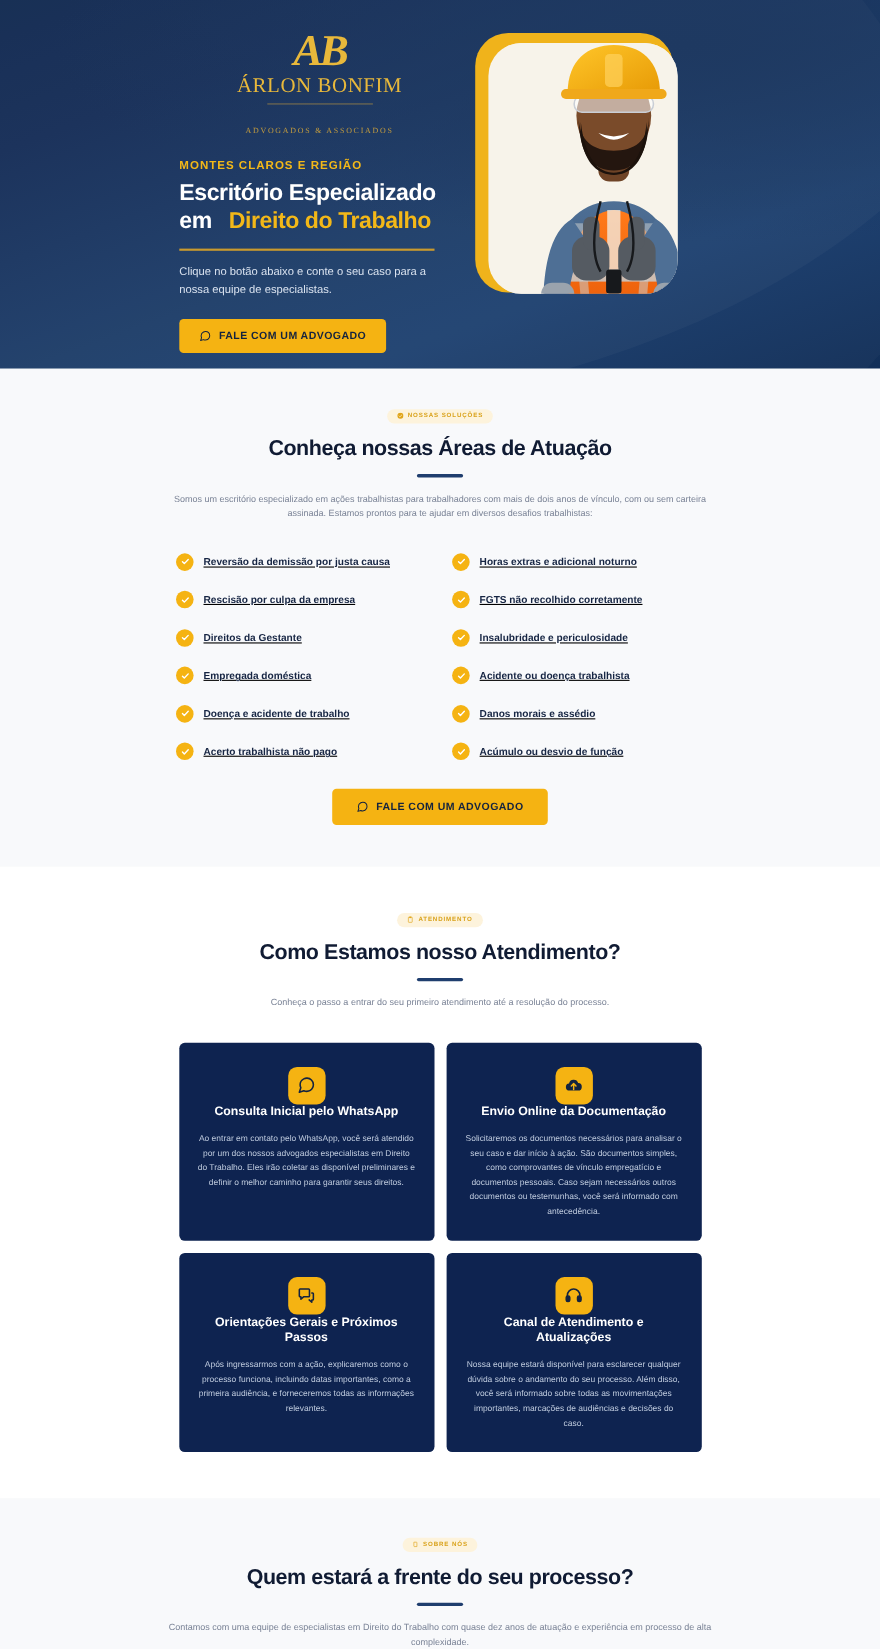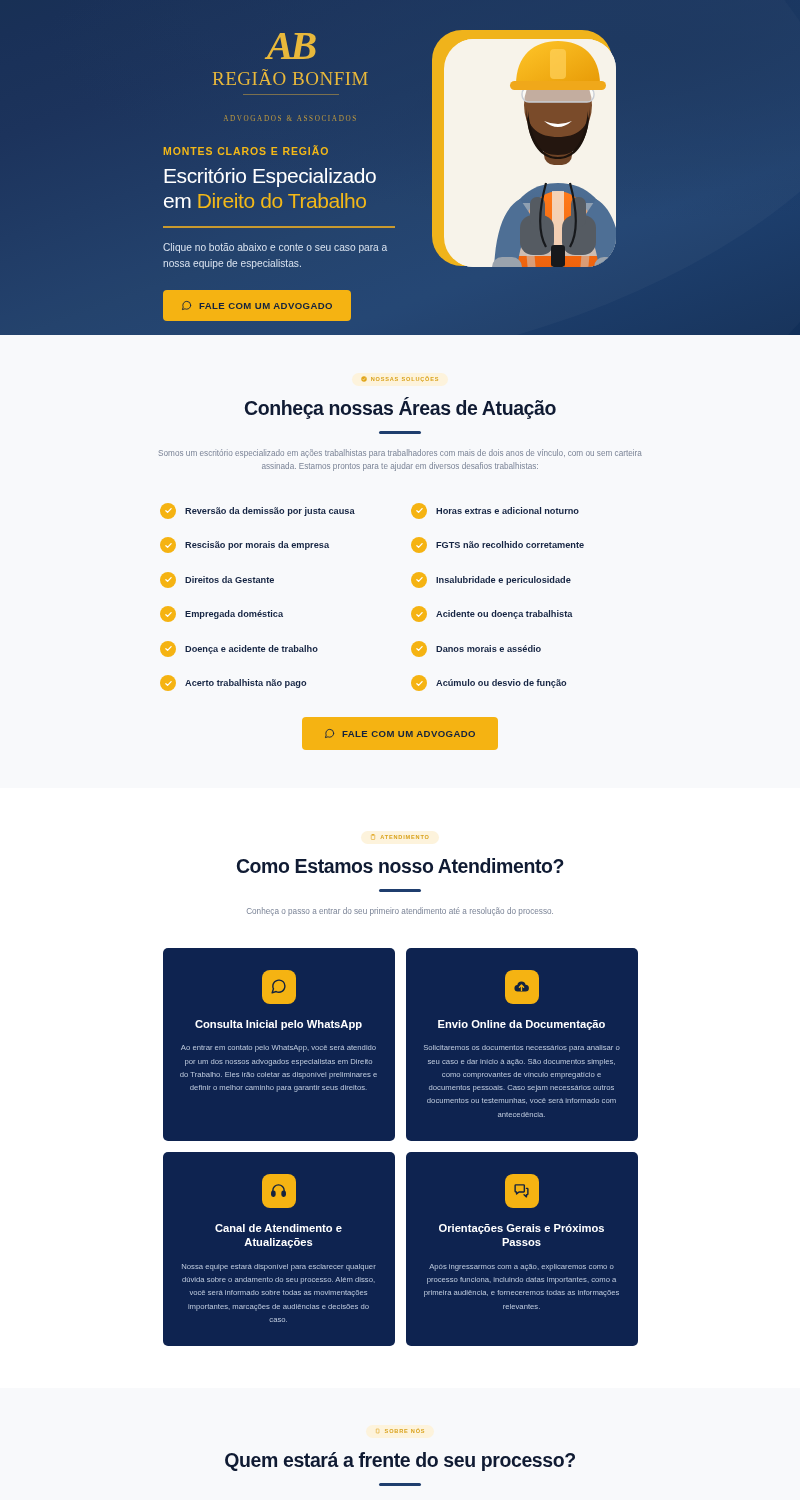--- a/index.html
+++ b/index.html
@@ -100,25 +100,25 @@
     margin-top: 22px;
     font-size: 10.5px;
     font-weight: 700;
     letter-spacing: 0.9px;
     color: #F3B818;
   }
   .hero-title {
     margin-top: 7px;
     font-size: 21px;
     line-height: 1.18;
-    font-weight: 400;
+    font-weight: 700;
     color: #ffffff;
     letter-spacing: -0.4px;
   }
-  .hero-title .hl { color: #F3B818; }
+  .hero-title .hl { color: #F3B818; margin-left: 10px; }
   .hero-divider {
     width: 232px; height: 1.5px;
     background: #C99A2E;
     margin: 13px 0 12px;
   }
   .hero-desc {
     font-size: 10.2px;
     line-height: 1.55;
     color: #D9E2EF;
     max-width: 235px;
@@ -211,20 +211,21 @@
 
   
   .areas { padding: 33px 0 38px; }
   .areas-grid {
     width: 480px;
     margin: 30px auto 0;
     display: grid;
     grid-template-columns: 1fr 1fr;
     column-gap: 22px;
     row-gap: 18.5px;
+    text-decoration: underline;
   }
   .area-item {
     display: flex;
     align-items: center;
     gap: 9px;
   }
   .check {
     width: 16px; height: 16px;
     border-radius: 50%;
     background: #F5B312;
@@ -273,21 +274,20 @@
   }
   .step-ic {
     width: 34px; height: 34px;
     border-radius: 8px;
     background: #F5B312;
     margin: 0 auto;
     display: flex; align-items: center; justify-content: center;
   }
   .step-ic svg { width: 17px; height: 17px; display: block; }
   .step-title {
-    margin-top: 13px;
     font-size: 11.2px;
     font-weight: 700;
     color: #ffffff;
     line-height: 1.3;
   }
   .step-text {
     margin-top: 10px;
     font-size: 7.7px;
     line-height: 1.72;
     color: #BFCBDE;
@@ -305,21 +305,21 @@
     <div class="hero-arc arc1"></div>
     <div class="hero-arc arc2"></div>
     <div class="hero-arc arc3"></div>
 
     <div class="hero-inner">
       <div class="hero-left">
 
         <div class="logo-mark">
           <span class="logo-ab">AB</span>
         </div>
-        <div class="logo-name">REGIÃO BONFIM</div>
+        <div class="logo-name">ÁRLON BONFIM</div>
         <div class="logo-rule"></div>
         <div class="logo-sub">ADVOGADOS &amp; ASSOCIADOS</div>
 
         <div class="hero-kicker">MONTES CLAROS E REGIÃO</div>
 
         <h1 class="hero-title">
           <span>Escritório Especializado</span><br>
           <span>em </span><span class="hl">Direito do Trabalho</span>
         </h1>
 
@@ -436,21 +436,21 @@
           </span>
         <span class="area-label">Horas extras e adicional noturno</span>
       </div>
 
       <div class="area-item">
         <span class="check">
             <svg viewBox="0 0 24 24" fill="none" stroke="#fff" stroke-width="3.4" stroke-linecap="round" stroke-linejoin="round">
               <path d="M5 12.5l4.5 4.5L19 7"></path>
             </svg>
           </span>
-        <span class="area-label">Rescisão por morais da empresa</span>
+        <span class="area-label">Rescisão por culpa da empresa</span>
       </div>
       <div class="area-item">
         <span class="check">
             <svg viewBox="0 0 24 24" fill="none" stroke="#fff" stroke-width="3.4" stroke-linecap="round" stroke-linejoin="round">
               <path d="M5 12.5l4.5 4.5L19 7"></path>
             </svg>
           </span>
         <span class="area-label">FGTS não recolhido corretamente</span>
       </div>
 
@@ -570,38 +570,38 @@
               <path d="M12 17.5V10m0 0l-3 3m3-3l3 3" stroke="#F5B312" stroke-width="1.9" fill="none" stroke-linecap="round" stroke-linejoin="round"></path>
             </svg>
         </div>
         <h3 class="step-title">Envio Online da Documentação</h3>
         <p class="step-text">Solicitaremos os documentos necessários para analisar o seu caso e dar início à ação. São documentos simples, como comprovantes de vínculo empregatício e documentos pessoais. Caso sejam necessários outros documentos ou testemunhas, você será informado com antecedência.</p>
       </div>
 
       <div class="step-card">
         <div class="step-ic">
           <svg viewBox="0 0 24 24" fill="none" stroke="#14233f" stroke-width="2" stroke-linecap="round" stroke-linejoin="round">
+              <path d="M15 4H4a1 1 0 0 0-1 1v8a1 1 0 0 0 1 1h1v3l3.4-3H15a1 1 0 0 0 1-1V5a1 1 0 0 0-1-1z"></path>
+              <path d="M19 9h1a1 1 0 0 1 1 1v7a1 1 0 0 1-1 1h-1v3l-3.4-3"></path>
+            </svg>
+        </div>
+        <h3 class="step-title">Orientações Gerais e Próximos Passos</h3>
+        <p class="step-text">Após ingressarmos com a ação, explicaremos como o processo funciona, incluindo datas importantes, como a primeira audiência, e forneceremos todas as informações relevantes.</p>
+      </div>
+
+      <div class="step-card">
+        <div class="step-ic">
+          <svg viewBox="0 0 24 24" fill="none" stroke="#14233f" stroke-width="2" stroke-linecap="round" stroke-linejoin="round">
               <path d="M4 14v-2a8 8 0 0 1 16 0v2"></path>
               <rect x="2.5" y="13" width="4.5" height="7" rx="2" fill="#14233f"></rect>
               <rect x="17" y="13" width="4.5" height="7" rx="2" fill="#14233f"></rect>
             </svg>
         </div>
         <h3 class="step-title">Canal de Atendimento e Atualizações</h3>
         <p class="step-text">Nossa equipe estará disponível para esclarecer qualquer dúvida sobre o andamento do seu processo. Além disso, você será informado sobre todas as movimentações importantes, marcações de audiências e decisões do caso.</p>
-      </div>
-
-      <div class="step-card">
-        <div class="step-ic">
-          <svg viewBox="0 0 24 24" fill="none" stroke="#14233f" stroke-width="2" stroke-linecap="round" stroke-linejoin="round">
-              <path d="M15 4H4a1 1 0 0 0-1 1v8a1 1 0 0 0 1 1h1v3l3.4-3H15a1 1 0 0 0 1-1V5a1 1 0 0 0-1-1z"></path>
-              <path d="M19 9h1a1 1 0 0 1 1 1v7a1 1 0 0 1-1 1h-1v3l-3.4-3"></path>
-            </svg>
-        </div>
-        <h3 class="step-title">Orientações Gerais e Próximos Passos</h3>
-        <p class="step-text">Após ingressarmos com a ação, explicaremos como o processo funciona, incluindo datas importantes, como a primeira audiência, e forneceremos todas as informações relevantes.</p>
       </div>
 
     </div>
   </section>
 
   <section class="sec sec-light team">
     <div class="sec-head">
       <span class="badge">
         <span>
           <svg viewBox="0 0 24 24" fill="none" stroke="#E0A51A" stroke-width="2.4">

